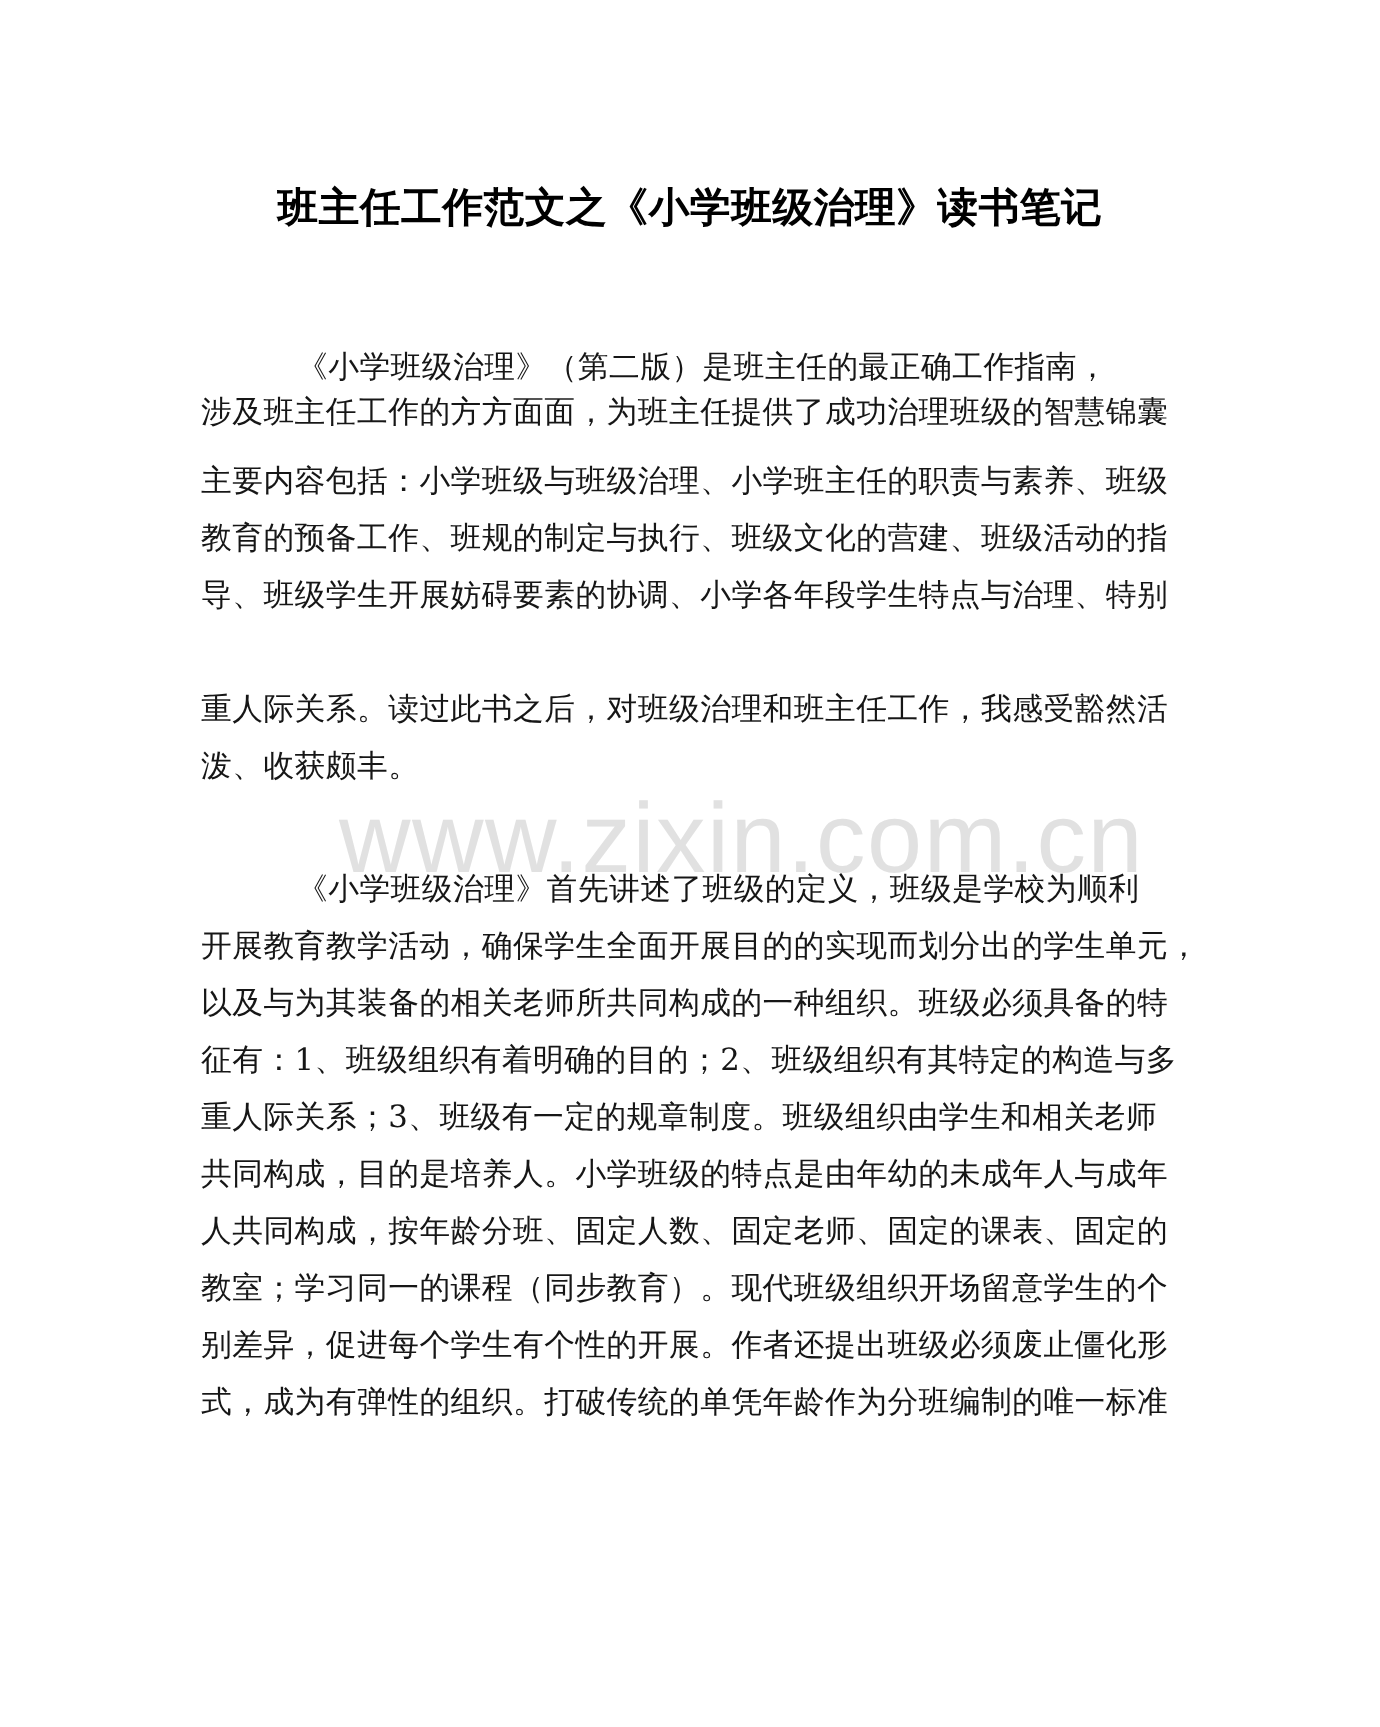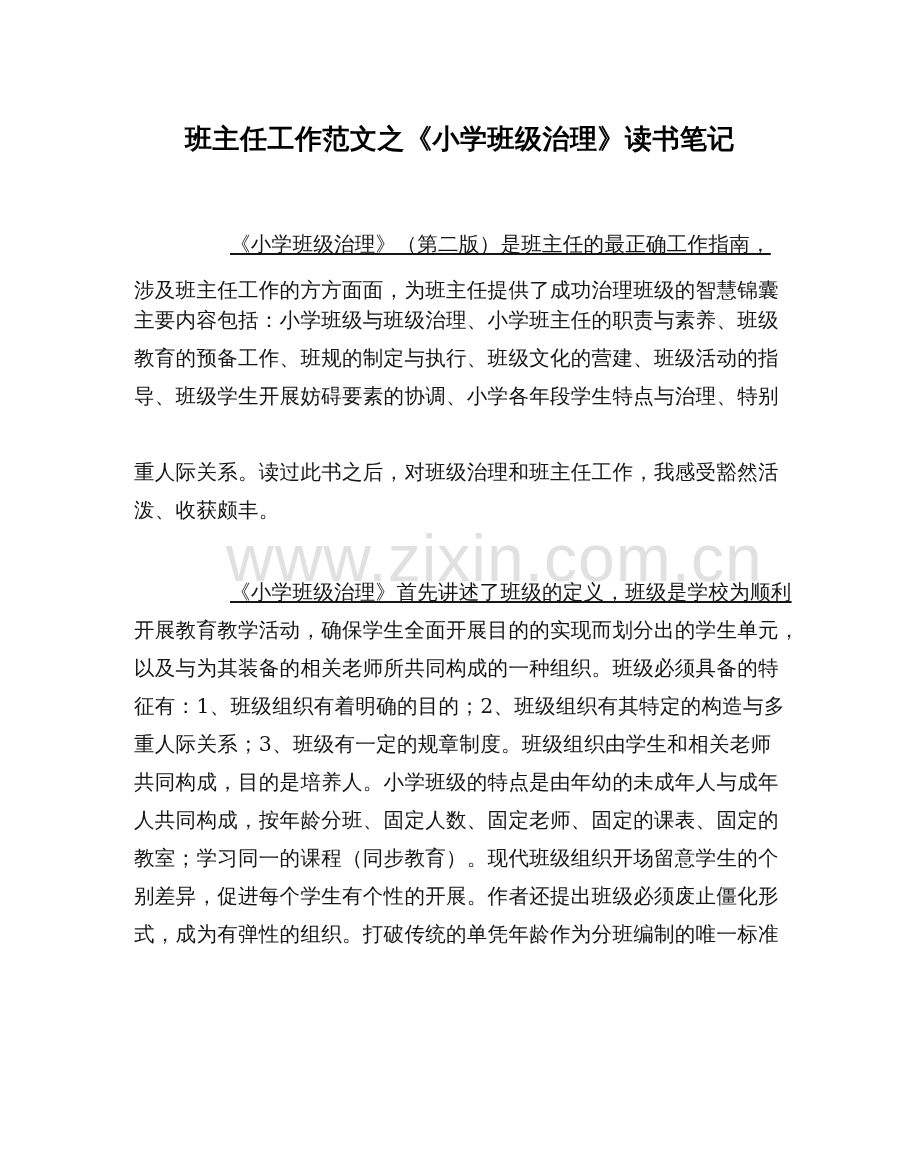--- a/index.html
+++ b/index.html
@@ -38,23 +38,22 @@
       position: absolute;
       left: 134px;
       width: 660px;
       font-size: 20.5px;
       line-height: 28px;
       white-space: nowrap;
       color: #161616;
       letter-spacing: 0.3px;
     }
     .line.indent {
-      left: 230px;
+      left: 198px;
       width: 580px;
-      text-decoration: underline;
     }
     .watermark {
       position: absolute;
       left: 226px;
       top: 520px;
       font-family: "Liberation Sans", "DejaVu Sans", sans-serif;
       font-size: 66px;
       line-height: 76px;
       color: rgba(200, 200, 200, 0.55);
       letter-spacing: 1px;
@@ -62,21 +61,21 @@
       white-space: nowrap;
     }
   </style>
 </head>
 <body>
 
 <div class="page">
   <div class="title">班主任工作范文之《小学班级治理》读书笔记</div>
 
   <div class="line indent" style="top:230px">《小学班级治理》（第二版）是班主任的最正确工作指南，</div>
-  <div class="line" style="top:276px">涉及班主任工作的方方面面，为班主任提供了成功治理班级的智慧锦囊</div>
+  <div class="line" style="top:260px">涉及班主任工作的方方面面，为班主任提供了成功治理班级的智慧锦囊</div>
   <div class="line" style="top:344px">教育的预备工作、班规的制定与执行、班级文化的营建、班级活动的指</div>
   <div class="line" style="top:306px">主要内容包括：小学班级与班级治理、小学班主任的职责与素养、班级</div>
   <div class="line" style="top:382px">导、班级学生开展妨碍要素的协调、小学各年段学生特点与治理、特别</div>
   <div class="line" style="top:458px">重人际关系。读过此书之后，对班级治理和班主任工作，我感受豁然活</div>
   <div class="line" style="top:496px">泼、收获颇丰。</div>
 
   <div class="line indent" style="top:578px">《小学班级治理》首先讲述了班级的定义，班级是学校为顺利</div>
   <div class="line" style="top:616px">开展教育教学活动，确保学生全面开展目的的实现而划分出的学生单元，</div>
   <div class="line" style="top:654px">以及与为其装备的相关老师所共同构成的一种组织。班级必须具备的特</div>
   <div class="line" style="top:692px">征有：1、班级组织有着明确的目的；2、班级组织有其特定的构造与多</div>

